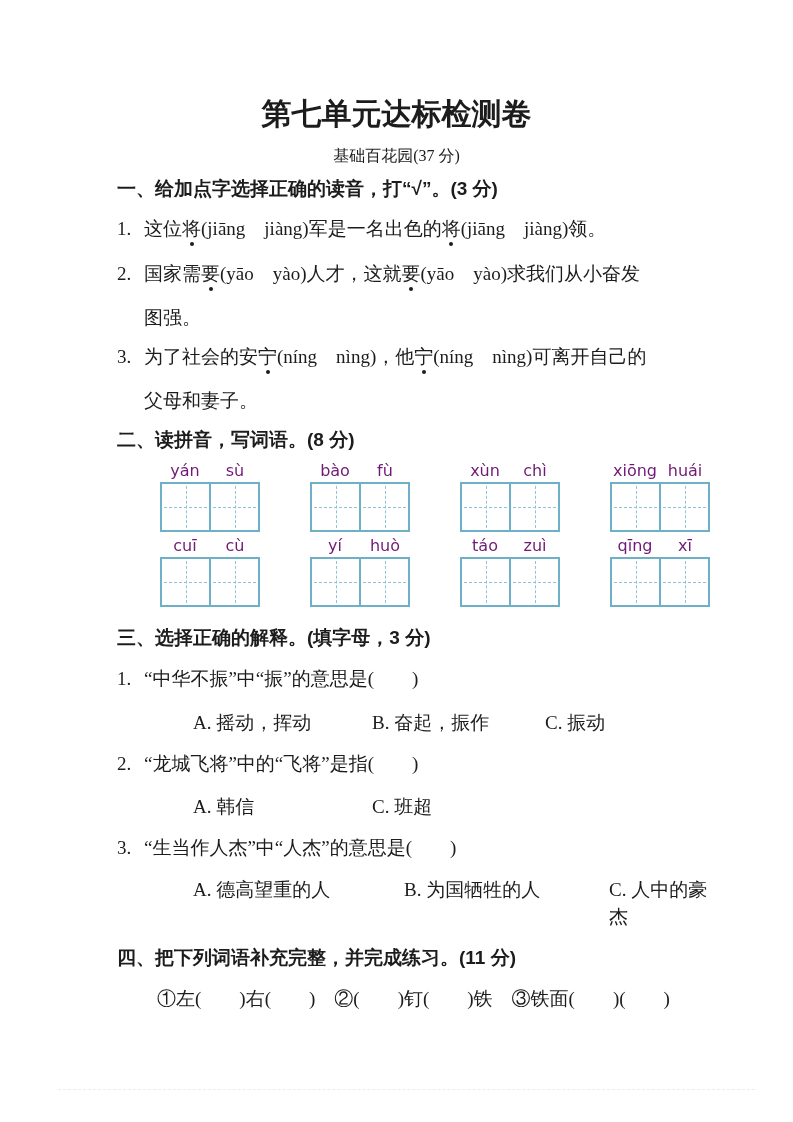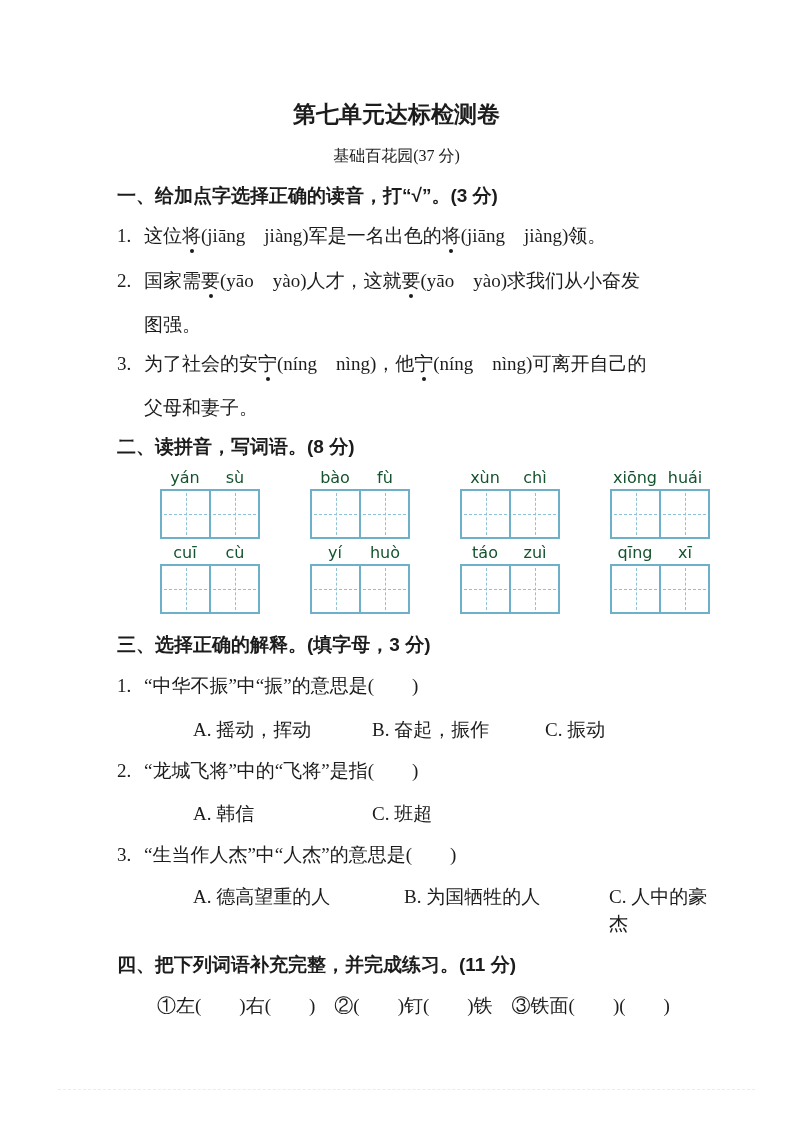--- a/index.html
+++ b/index.html
@@ -14,38 +14,38 @@
     padding: 0 80px 0 117px;
     color: #1c1c1c;
     font-family: "Liberation Serif", "DejaVu Serif", serif;
     font-size: 19px;
   }
   .title {
     margin-top: 98px;
     text-align: center;
     font-family: "Liberation Sans", "DejaVu Sans", sans-serif;
     font-weight: bold;
-    font-size: 23px;
+    font-size: 30px;
     line-height: 32px;
     margin-left: -37px; 
   }
   .subtitle {
     margin-top: 12px;
     text-align: center;
     font-size: 16px;
     line-height: 28px;
     margin-left: -37px;
   }
   .sec-heading {
     font-family: "Liberation Sans", "DejaVu Sans", sans-serif;
     font-weight: bold;
     font-size: 19px;
     line-height: 27px;
   }
-  #s1h { margin-top: 12px; }
+  #s1h { margin-top: 5px; }
   #s2h { margin-top: 12px; }
   #s3h { margin-top: 17px; }
   #s4h { margin-top: 14px; }
   .item { display: flex; line-height: 27px; }
   .item .num { width: 27px; flex: none; }
   .item .body { flex: 1; }
   #s1i1 { margin-top: 13px; }
   #s1i2 { margin-top: 18px; }
   #s1i3 { margin-top: 12px; }
   .cont { margin-top: 17px; }
@@ -70,21 +70,21 @@
     width: 550px;
   }
   #row1 { margin-top: 7px; }
   #row2 { margin-top: 3px; align-items: center; }
   .word-block { width: 100px; }
   .pinyin-labels {
     display: flex;
     font-family: "DejaVu Sans", "Liberation Sans", sans-serif;
     font-size: 16px;
     line-height: 22px;
-    color: #14532d;
+    color: #701a75;
   }
   .pinyin-labels span { width: 50%; text-align: center; }
   .grid {
     display: flex;
     border: 2px solid #6fb0c9;
     height: 50px;
     background: #fff;
   }
   .cell { flex: 1; position: relative; }
   .cell + .cell { border-left: 2px solid #6fb0c9; }

